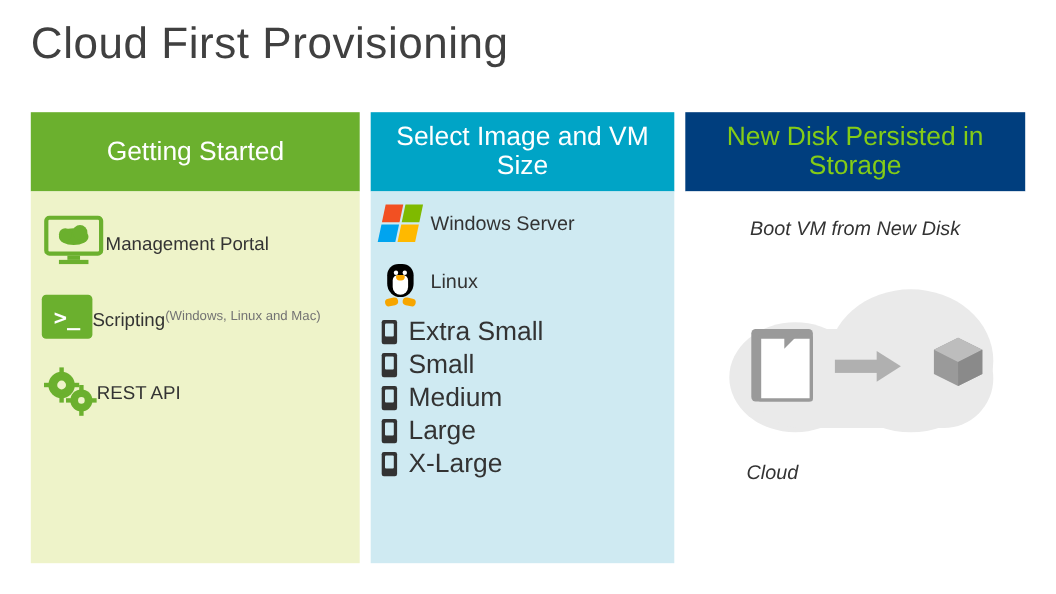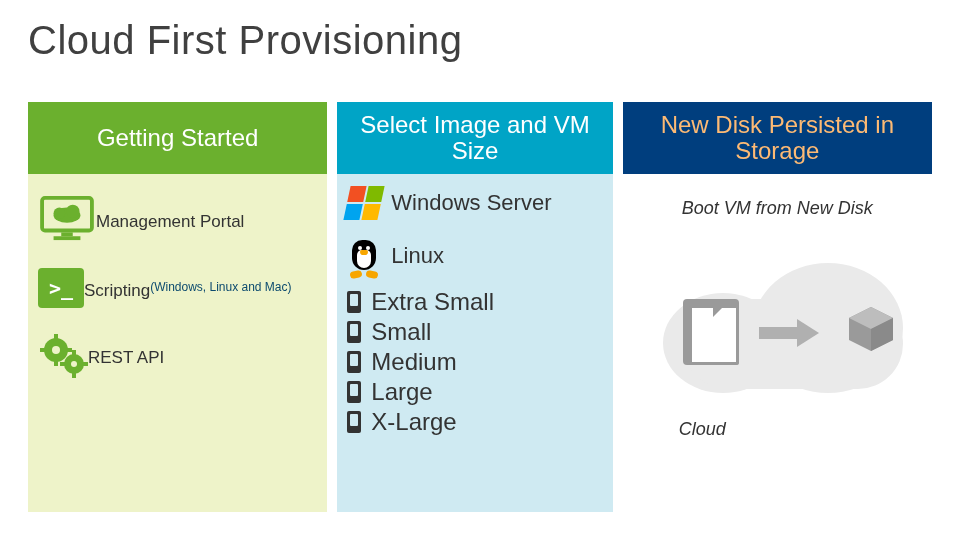--- a/index.html
+++ b/index.html
@@ -7,37 +7,37 @@
   .slide { width: 960px; height: 540px; position: relative; }
   .title { font-size: 40px; font-weight: 400; color: #404040; padding: 18px 0 0 28px; letter-spacing: 0.5px; }
   .cols { position: absolute; top: 102px; left: 28px; width: 904px; height: 410px; display: flex; gap: 10px; }
   .col { display: flex; flex-direction: column; border-radius: 12px; }
   .col1 { width: 300px; }
   .col2 { width: 276px; }
   .col3 { width: 310px; }
   .header { height: 72px; display: flex; align-items: center; justify-content: center; text-align: center; font-size: 24px; font-weight: 300; line-height: 1.1; padding: 0 8px; }
   .h-green { background: #6bb02e; color: #fff; }
   .h-cyan { background: #00a4c6; color: #fff; }
-  .h-navy { background: #003e7e; color: #fdba74; }
+  .h-navy { background: #003e7e; color: #84cc16; }
   .body { flex: 1; padding: 12px 10px 0 10px; }
   .b-lime { background: #eef3c9; }
   .b-cyanlt { background: #cfeaf2; }
   .b-white { background: #fff; font-style: italic; }
 
   
   .gs-item { display: flex; align-items: center; margin-top: 10px; }
   .gs-label { font-size: 17px; color: #333; margin-top: 6px; text-align: center; }
-  .gs-sub { font-size: 12px; color: #0c4a6e; text-align: center; margin-top: -2px; }
+  .gs-sub { font-size: 12px; color: #737373; text-align: center; margin-top: -2px; }
   .ic-monitor { width: 58px; height: 46px; }
   .ic-terminal { width: 46px; height: 40px; background: #6bb02e; border-radius: 4px; display: flex; align-items: center; justify-content: center; color: #fff; font-family: Consolas, monospace; font-size: 20px; font-weight: bold; }
   .ic-gear { width: 50px; height: 50px; }
 
   
   .os-row { display: flex; align-items: center; gap: 10px; margin-bottom: 12px; }
-  .os-label { font-size: 22px; color: #333; font-weight: 400; }
+  .os-label { font-size: 18px; color: #333; font-weight: 400; }
   .win-logo { display: grid; grid-template-columns: 16px 16px; grid-template-rows: 16px 16px; gap: 2px; transform: skewX(-12deg); }
   .win-logo div { width: 16px; height: 16px; }
   .wq1 { background: #f25022; }
   .wq2 { background: #7fba00; }
   .wq3 { background: #00a4ef; }
   .wq4 { background: #ffb900; }
   .tux { width: 34px; height: 40px; position: relative; }
   .tux-body { position:absolute; left:5px; top:4px; width:24px; height:30px; background:#000; border-radius: 12px 12px 14px 14px; }
   .tux-belly { position:absolute; left:10px; top:14px; width:14px; height:18px; background:#fff; border-radius: 7px 7px 10px 10px; }
   .tux-eye { position:absolute; top:10px; width:4px; height:4px; background:#fff; border-radius:50%; }

